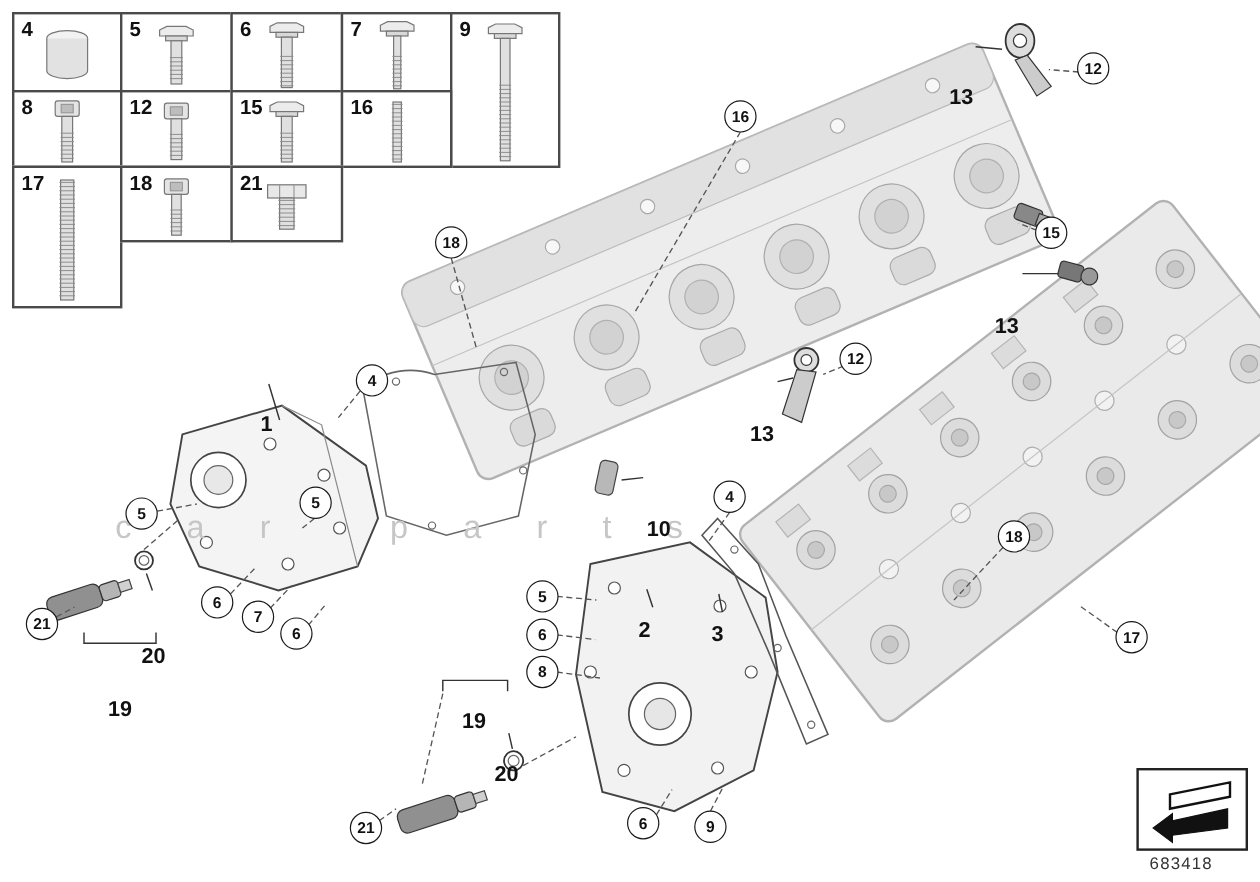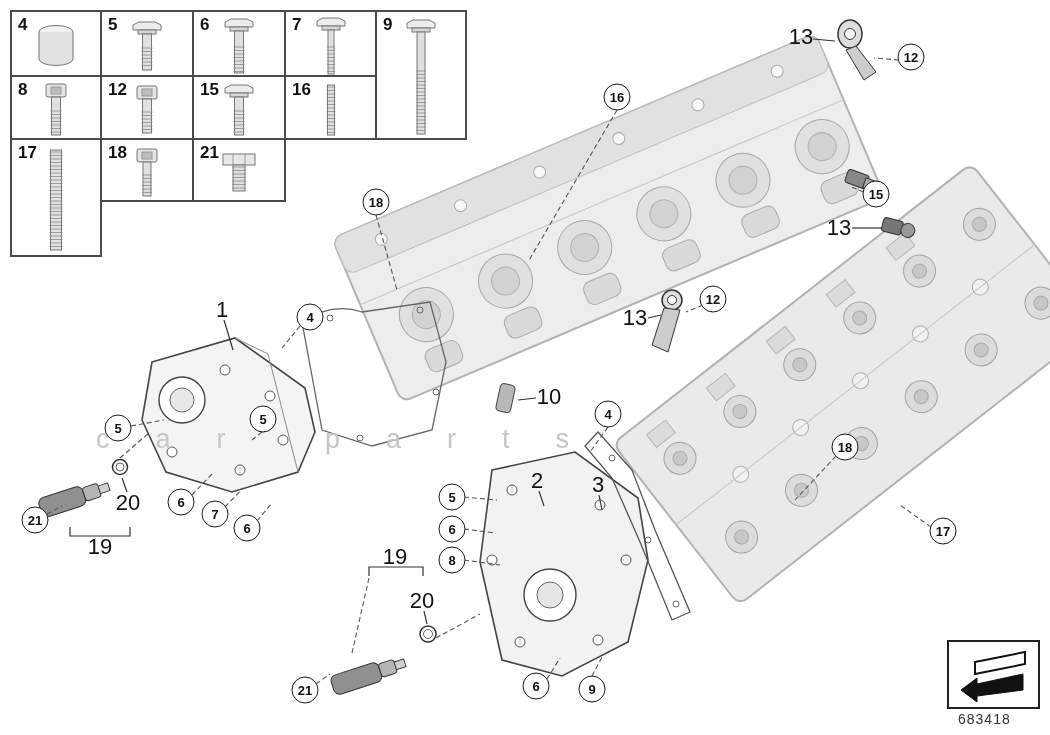--- a/index.html
+++ b/index.html
@@ -26,21 +26,21 @@
     box-sizing:border-box;display:flex;align-items:center;justify-content:center;
   }
   .pnum{position:absolute;left:6px;top:3px;font-size:17px;font-weight:bold;color:#111;}
   .picon{display:flex;align-items:center;justify-content:center;margin-top:4px;}
   .callout{position:absolute;z-index:5;transform:translate(-50%,-50%);
     display:flex;align-items:center;justify-content:center;color:#111;cursor:pointer;}
   .callout.circ{
     width:25px;height:25px;border:1.6px solid #1a1a1a;border-radius:50%;
     background:#ffffff;font-size:13px;font-weight:bold;
   }
-  .callout.plain{font-size:22px;font-weight:normal;background:transparent;}
+  .callout.plain{font-size:18px;font-weight:bold;background:transparent;margin-top:44px;}
   .nav-box{
     position:absolute;left:947px;top:640px;width:93px;height:69px;z-index:4;
     border:2px solid #222;background:#fff;box-sizing:border-box;
     display:flex;align-items:center;justify-content:center;cursor:pointer;
   }
   .doc-number{
     position:absolute;left:958px;top:711px;z-index:4;
     font-size:14px;color:#333;letter-spacing:1px;
   }
 </style>

